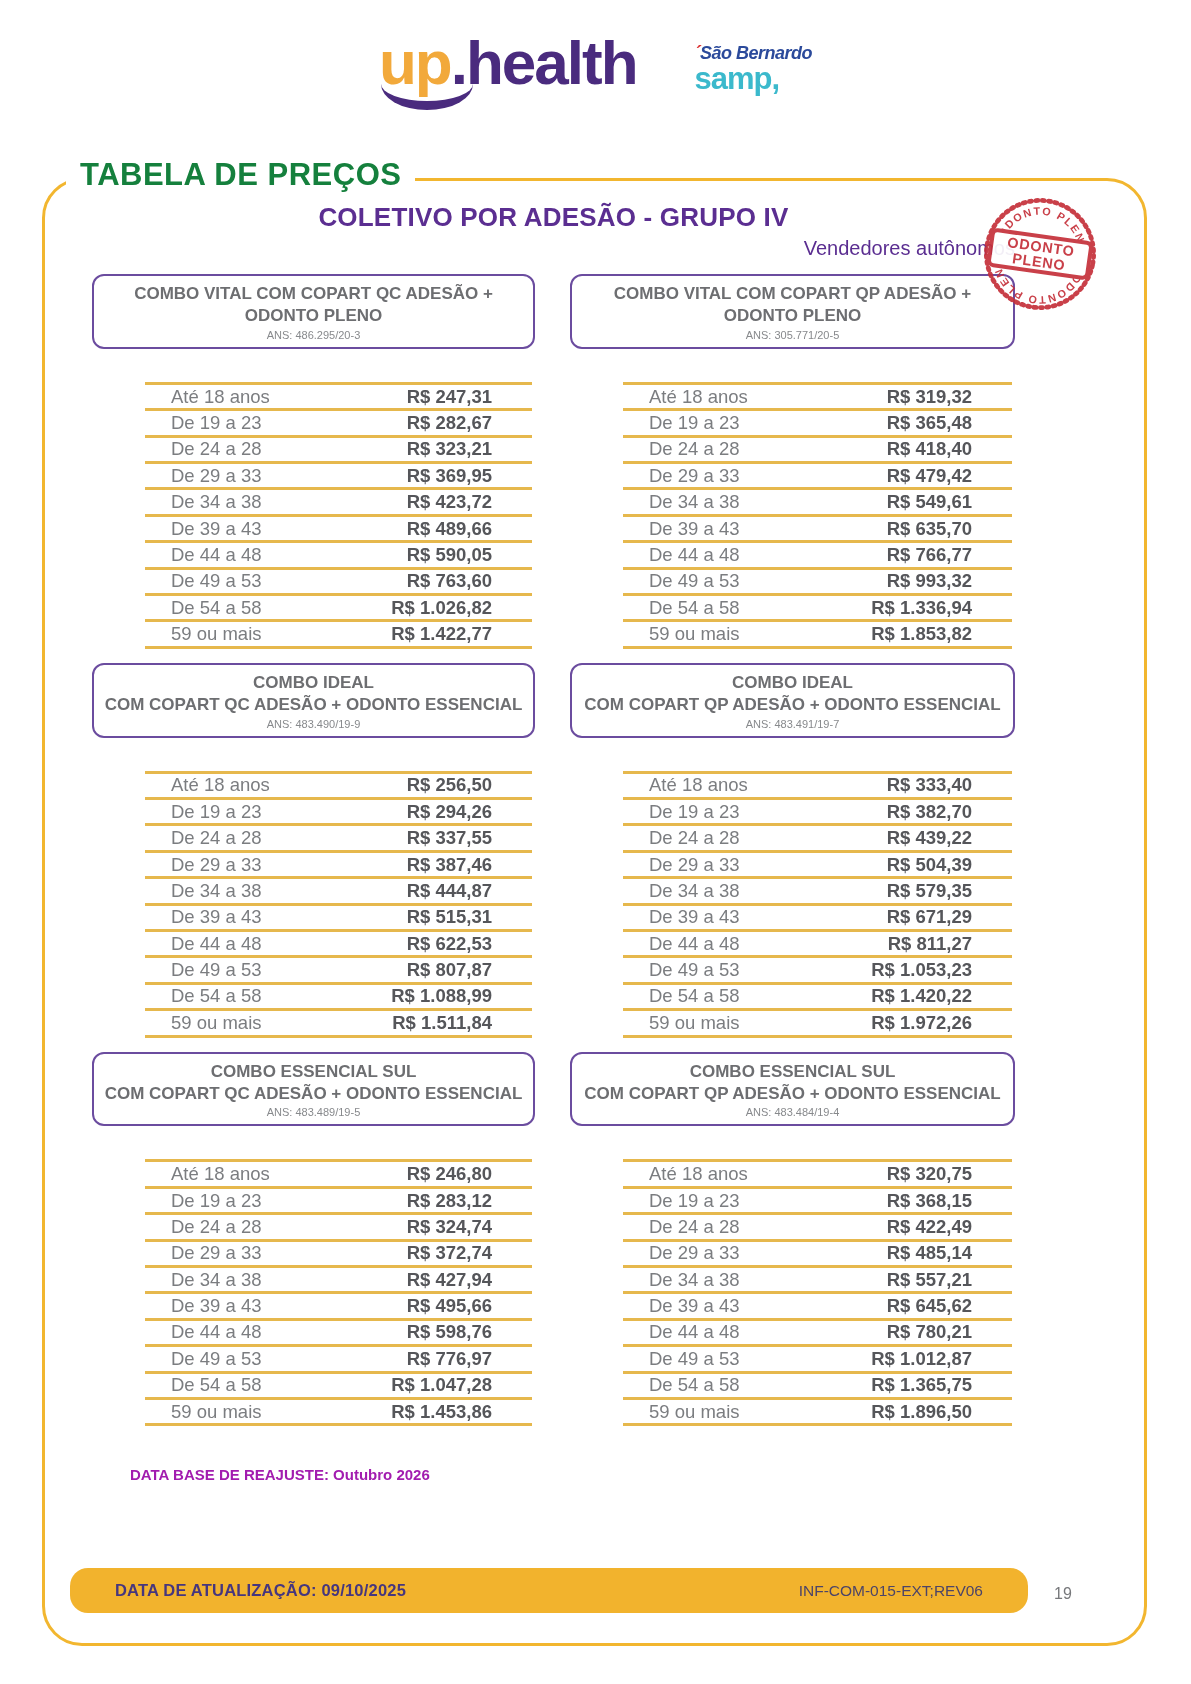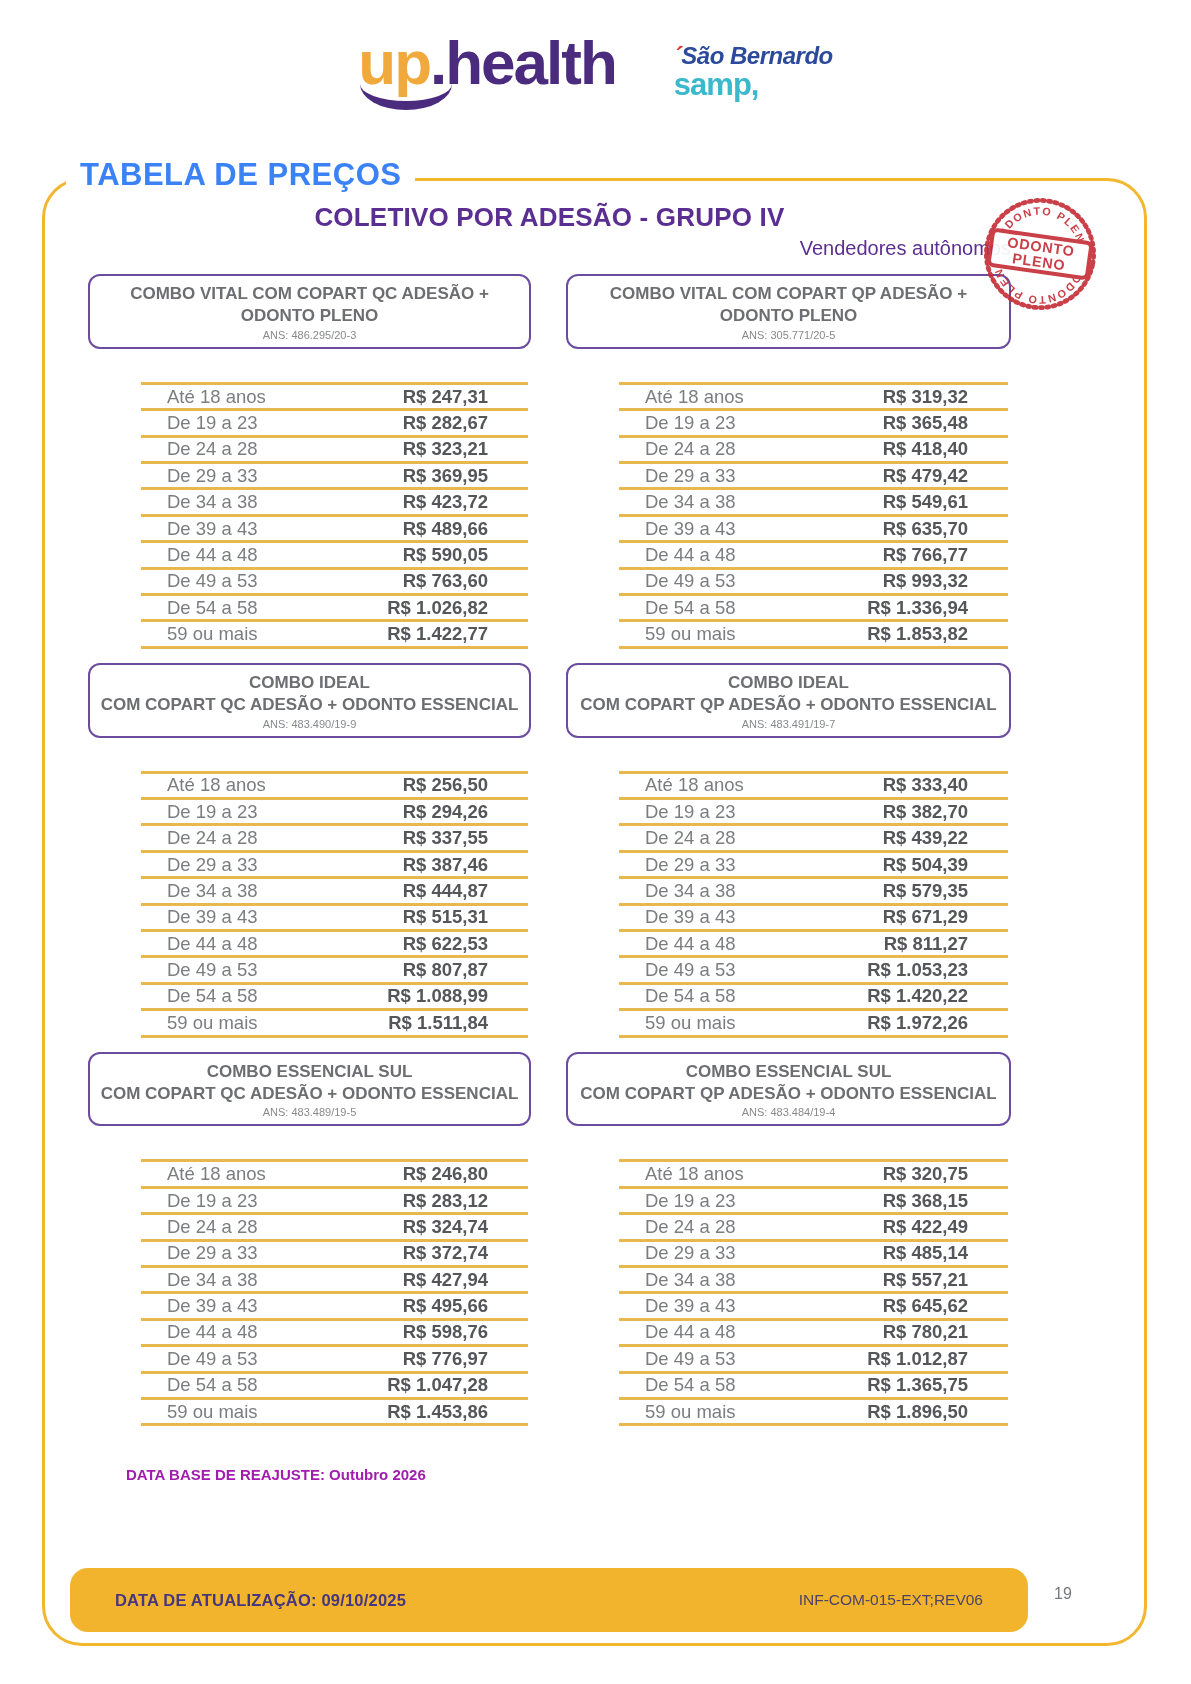--- a/index.html
+++ b/index.html
@@ -7,30 +7,30 @@
   .page { position:relative; width:1191px; height:1684px; background:#fff; overflow:hidden; margin:8px auto; }
 
   
   .logos { position:absolute; top:24px; left:0; width:100%; display:flex; justify-content:center; align-items:flex-start; gap:58px; }
   .uphealth { position:relative; font-size:62px; font-weight:bold; letter-spacing:-2px; line-height:1; }
   .uphealth .up { color:#F2A93B; }
   .uphealth .dot, .uphealth .health { color:#4A2B7E; }
   .uphealth .smile { position:absolute; left:2px; bottom:-16px; width:92px; height:30px;
      border-bottom:9px solid #4A2B7E; border-radius:0 0 46px 46px / 0 0 26px 26px; }
   .samp { margin-top:12px; line-height:1; position:relative; }
-  .samp .sb { color:#2B4A9B; font-style:italic; font-weight:bold; font-size:24px; letter-spacing:-0.5px; }
+  .samp .sb { color:#2B4A9B; font-style:italic; font-weight:bold; font-size:18px; letter-spacing:-0.5px; }
   .samp .sb-accent { color:#D33; font-weight:bold; font-style:italic; }
   .samp .sampword { color:#3BB9CC; font-weight:bold; font-size:31px; letter-spacing:-1px; margin-top:1px; }
 
   
   .frame { position:absolute; left:42px; top:170px; width:1105px; height:1468px;
      border:3px solid #F2B62F; border-radius:40px; }
   .page-title { position:absolute; left:66px; top:149px; background:#fff; padding:0 14px;
-     color:#3b82f6; font-size:31px; font-weight:bold; letter-spacing:0.5px; }
-  .content { position:absolute; left:26px; top:170px; width:890px;padding-left:12px; }
+     color:#15803d; font-size:31px; font-weight:bold; letter-spacing:0.5px; }
+  .content { position:absolute; left:42px; top:170px; width:890px; }
   .subtitle1 { margin:24px 0 0 50px; width:923px; text-align:center;
      color:#5B2E91; font-size:26px; font-weight:bold; letter-spacing:0.2px; }
   .subtitle2 { margin:4px 0 0 50px; width:923px; text-align:right;
      color:#5B2E91; font-size:20px; font-weight:normal; }
 
   
   .tables { display:grid; grid-template-columns:443px 445px; column-gap:35px; row-gap:14px; margin:14px 0 0 50px; }
   .hbox { border:2.5px solid #6B4C9F; border-radius:12px; background:#fff; text-align:center; padding:7px 6px 6px 6px; }
   .h-title { color:#6D6E71; font-weight:bold; font-size:17px; line-height:1.32; }
   .h-ans { color:#87898C; font-size:11px; margin-top:1px; }
@@ -38,21 +38,21 @@
   .trow { display:flex; justify-content:space-between; align-items:center; height:26.4px; border-bottom:3px solid #E6B84D; }
   .age { color:#7B7D80; font-size:18.5px; padding-left:26px; }
   .price { color:#55565A; font-size:18.5px; font-weight:bold; padding-right:40px; }
 
   
   .stamp { position:absolute; left:980px; top:186px; width:120px; height:120px;
      color:#C5303A; transform:rotate(12deg); opacity:0.92; }
 
   
   .reajuste { margin:40px 0 0 88px; color:#a21caf; font-size:15px; font-weight:bold; }
-  .footer-bar { position:absolute; left:70px; top:1560px; width:958px; height:64px;
+  .footer-bar { position:absolute; left:70px; top:1560px; width:958px; height:45px;
      background:#F2B32D; border-radius:18px; display:flex; justify-content:space-between; align-items:center; padding:0 45px; }
   .fb-left { color:#46367E; font-size:16.5px; font-weight:bold; letter-spacing:0.2px; }
   .fb-right { color:#4C4468; font-size:15.5px; }
   .page-num { position:absolute; left:1054px; top:1577px; color:#77787B; font-size:16px; }
 </style>
 </head>
 <body>
 
 <div class="page">
 

